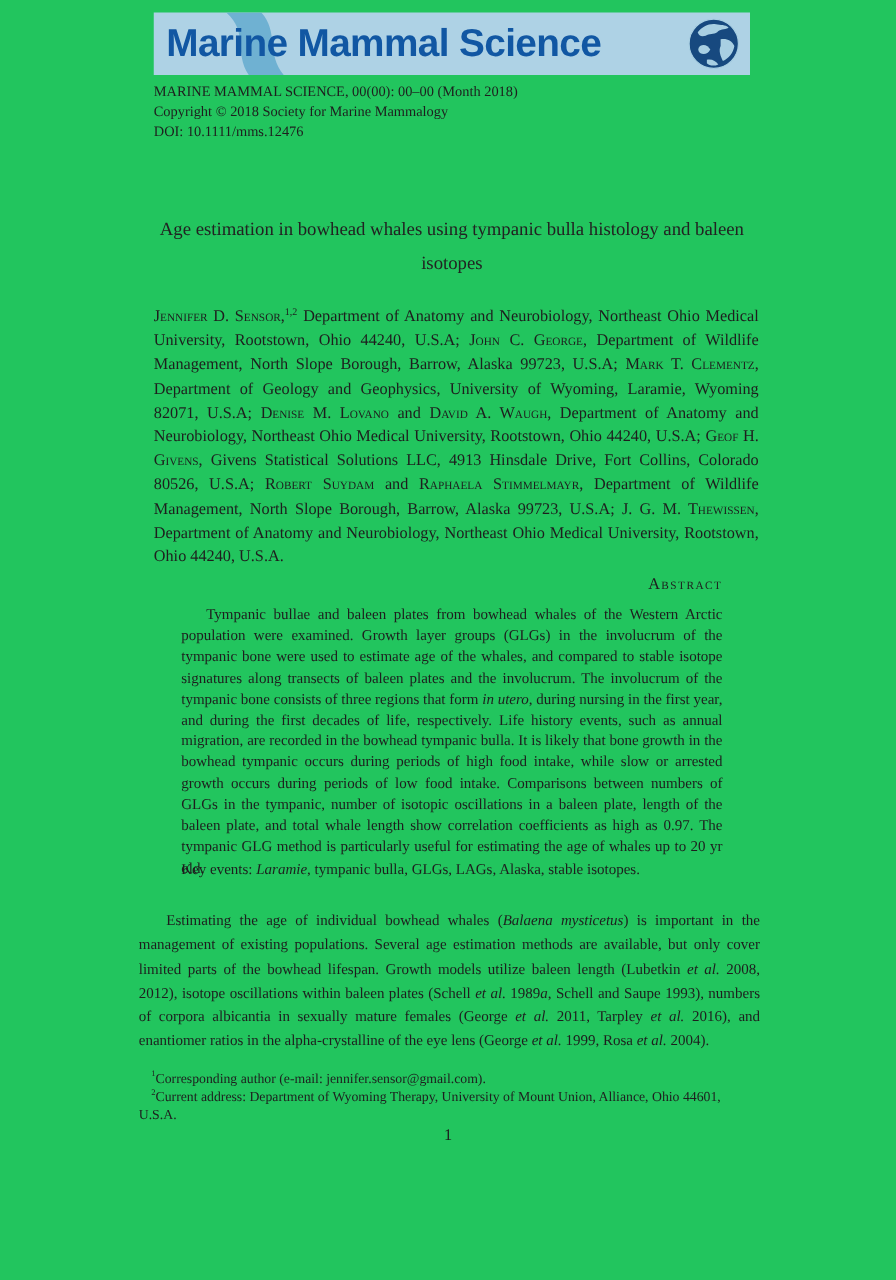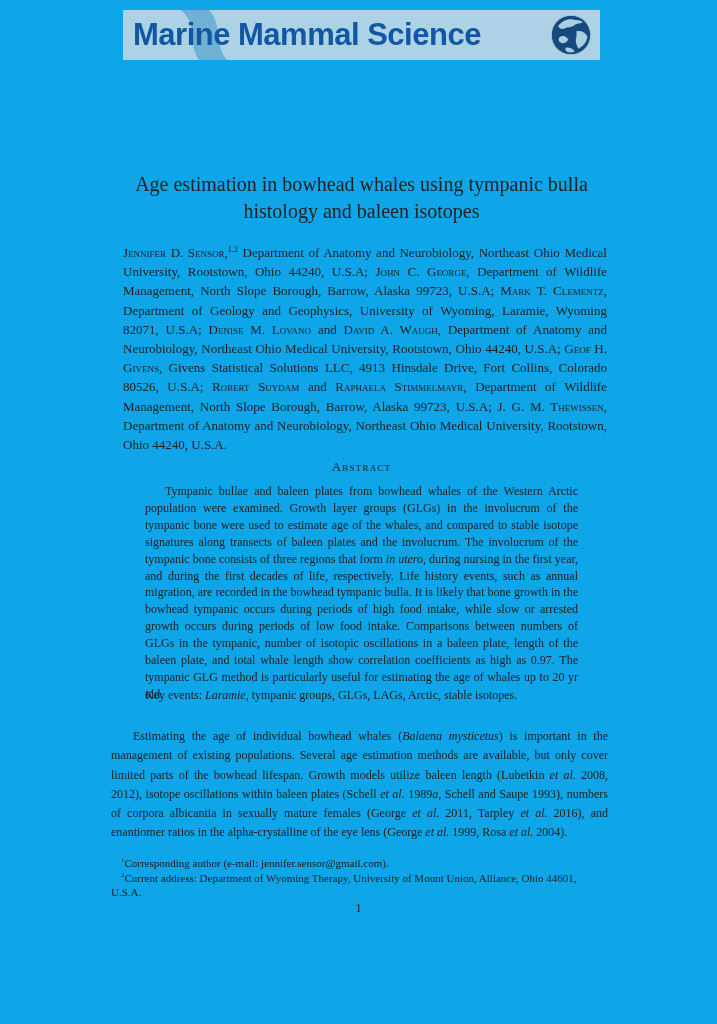--- a/index.html
+++ b/index.html
@@ -1,21 +1,21 @@
 <!DOCTYPE html>
 <html><head>
 <meta charset="utf-8">
 <style>
   * { margin: 0; padding: 0; box-sizing: border-box; }
   html, body { background: #ffffff; }
   #page {
     position: relative;
     width: 717px;
     height: 1024px;
-    background: #0ea5e9;
+    background: #22c55e;
     font-family: "Liberation Serif", "DejaVu Serif", serif;
     color: #1e1e1e;
     overflow: hidden;
   }
 
   
   .banner {
     position: absolute;
     left: 123px; top: 10px;
     width: 477px; height: 50px;
@@ -53,39 +53,39 @@
     left: 123px; top: 66px;
     width: 480px;
     font-size: 11.5px;
     line-height: 16px;
   }
   .article-title {
     position: absolute;
     left: 117px; top: 171px;
     width: 489px;
     text-align: center;
-    font-size: 20px;
+    font-size: 15px;
     line-height: 27px;
     color: #222;
   }
   .authors {
     position: absolute;
     left: 123px; top: 243px;
     width: 484px;
     font-size: 13px;
     line-height: 19.2px;
     text-align: justify;
   }
 
   
   .abstract-heading {
     position: absolute;
     left: 145px; top: 459px;
     width: 433px;
-    text-align: center;
+    text-align: right;
     font-size: 13px;
     font-variant: small-caps;
     letter-spacing: 1.2px;
   }
   .abstract-body {
     position: absolute;
     left: 145px; top: 483px;
     width: 433px;
     font-size: 12px;
     line-height: 16.9px;
@@ -151,28 +151,33 @@
     <svg class="globe" viewBox="0 0 48 48">
       <circle cx="24" cy="24" r="21.5" fill="#17497f"></circle>
       <path d="M10,14 C14,9 20,6 26,7 C30,8 34,7 37,10 C33,12 29,11 27,14 C24,16 20,15 17,17 C13,18 11,17 10,14 Z" fill="#a8cfe2"></path>
       <path d="M12,26 C16,24 19,26 21,29 C19,33 15,34 12,32 C10,30 10,28 12,26 Z" fill="#a8cfe2"></path>
       <path d="M30,20 C35,19 40,21 42,26 C41,32 37,37 32,39 C30,35 28,30 30,26 Z" fill="#a8cfe2"></path>
       <path d="M18,38 C22,37 26,39 28,42 C24,44 20,43 18,41 Z" fill="#a8cfe2"></path>
       <circle cx="24" cy="24" r="21.5" fill="none" stroke="#a8cfe2" stroke-width="1"></circle>
     </svg>
   </div>
 
+  <div class="citation">
+    <div>MARINE MAMMAL SCIENCE, 00(00): 00–00 (Month 2018)</div>
+    <div>Copyright © 2018 Society for Marine Mammalogy</div>
+    <div>DOI: 10.1111/mms.12476</div>
+  </div>
 
   <h1 class="article-title" style="font-weight:normal;">Age estimation in bowhead whales using tympanic bulla histology and baleen isotopes</h1>
 
   <p class="authors"><span class="seg-sc">Jennifer D. Sensor,</span><sup class="seg-sup">1,2</sup><span class="seg-plain"> Department of Anatomy and Neurobiology, Northeast Ohio Medical University, Rootstown, Ohio 44240, U.S.A; </span><span class="seg-sc">John C. George,</span><span class="seg-plain"> Department of Wildlife Management, North Slope Borough, Barrow, Alaska 99723, U.S.A; </span><span class="seg-sc">Mark T. Clementz,</span><span class="seg-plain"> Department of Geology and Geophysics, University of Wyoming, Laramie, Wyoming 82071, U.S.A; </span><span class="seg-sc">Denise M. Lovano</span><span class="seg-plain"> and </span><span class="seg-sc">David A. Waugh,</span><span class="seg-plain"> Department of Anatomy and Neurobiology, Northeast Ohio Medical University, Rootstown, Ohio 44240, U.S.A; </span><span class="seg-sc">Geof H. Givens,</span><span class="seg-plain"> Givens Statistical Solutions LLC, 4913 Hinsdale Drive, Fort Collins, Colorado 80526, U.S.A; </span><span class="seg-sc">Robert Suydam</span><span class="seg-plain"> and </span><span class="seg-sc">Raphaela Stimmelmayr,</span><span class="seg-plain"> Department of Wildlife Management, North Slope Borough, Barrow, Alaska 99723, U.S.A; </span><span class="seg-sc">J. G. M. Thewissen,</span><span class="seg-plain"> Department of Anatomy and Neurobiology, Northeast Ohio Medical University, Rootstown, Ohio 44240, U.S.A.</span></p>
 
   <div class="abstract-heading">Abstract</div>
   <p class="abstract-body"><span class="seg-plain">Tympanic bullae and baleen plates from bowhead whales of the Western Arctic population were examined. Growth layer groups (GLGs) in the involucrum of the tympanic bone were used to estimate age of the whales, and compared to stable isotope signatures along transects of baleen plates and the involucrum. The involucrum of the tympanic bone consists of three regions that form </span><span class="seg-i">in utero</span><span class="seg-plain">, during nursing in the first year, and during the first decades of life, respectively. Life history events, such as annual migration, are recorded in the bowhead tympanic bulla. It is likely that bone growth in the bowhead tympanic occurs during periods of high food intake, while slow or arrested growth occurs during periods of low food intake. Comparisons between numbers of GLGs in the tympanic, number of isotopic oscillations in a baleen plate, length of the baleen plate, and total whale length show correlation coefficients as high as 0.97. The tympanic GLG method is particularly useful for estimating the age of whales up to 20 yr old.</span></p>
-  <p class="keywords"><span class="seg-plain">Key events: </span><span class="seg-i">Laramie</span><span class="seg-plain">, tympanic groups, GLGs, LAGs, Arctic, stable isotopes.</span></p>
+  <p class="keywords"><span class="seg-plain">Key events: </span><span class="seg-i">Laramie</span><span class="seg-plain">, tympanic bulla, GLGs, LAGs, Alaska, stable isotopes.</span></p>
 
   <p class="body-paragraph"><span class="seg-plain">Estimating the age of individual bowhead whales (</span><span class="seg-i">Balaena mysticetus</span><span class="seg-plain">) is important in the management of existing populations. Several age estimation methods are available, but only cover limited parts of the bowhead lifespan. Growth models utilize baleen length (Lubetkin </span><span class="seg-i">et al.</span><span class="seg-plain"> 2008, 2012), isotope oscillations within baleen plates (Schell </span><span class="seg-i">et al.</span><span class="seg-plain"> 1989</span><span class="seg-i">a</span><span class="seg-plain">, Schell and Saupe 1993), numbers of corpora albicantia in sexually mature females (George </span><span class="seg-i">et al.</span><span class="seg-plain"> 2011, Tarpley </span><span class="seg-i">et al.</span><span class="seg-plain"> 2016), and enantiomer ratios in the alpha-crystalline of the eye lens (George </span><span class="seg-i">et al.</span><span class="seg-plain"> 1999, Rosa </span><span class="seg-i">et al.</span><span class="seg-plain"> 2004).</span></p>
 
   <div class="footnotes">
     <p class="footnote"><sup class="seg-sup">1</sup><span class="seg-plain">Corresponding author (e-mail: jennifer.sensor@gmail.com).</span></p>
     <p class="footnote"><sup class="seg-sup">2</sup><span class="seg-plain">Current address: Department of Wyoming Therapy, University of Mount Union, Alliance, Ohio 44601, U.S.A.</span></p>
   </div>
 
   <div class="page-number">1</div>
 

